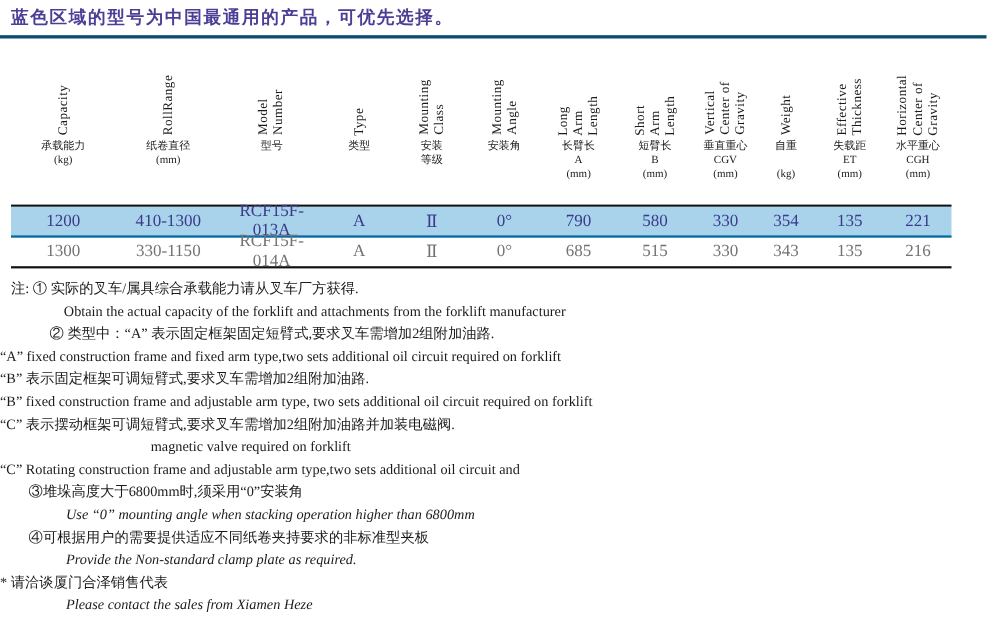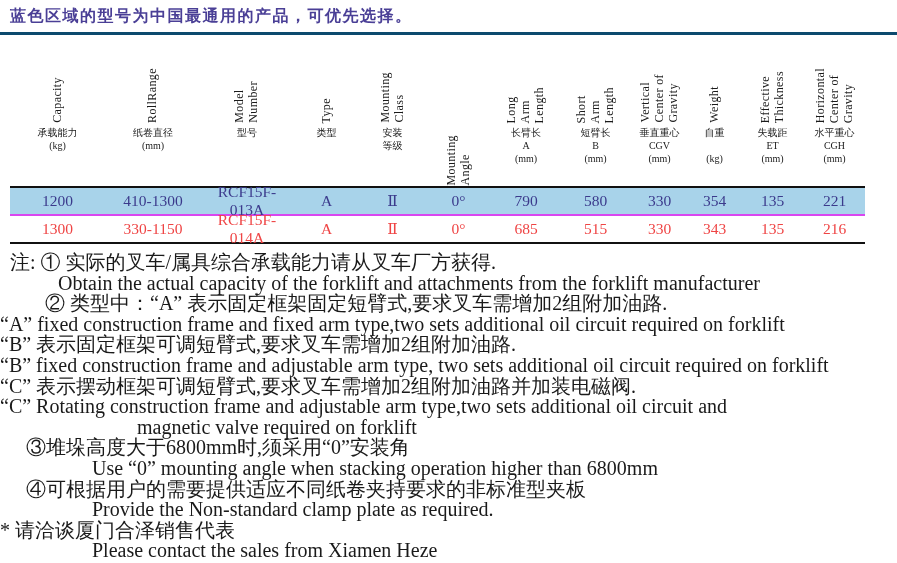--- a/index.html
+++ b/index.html
@@ -34,47 +34,47 @@
     white-space:pre;line-height:1.15;text-align:left;
   }
   .vzh{
     height:60px;margin-top:3px;
     font-size:10px;line-height:1.3;text-align:center;white-space:pre-line;
   }
   .drow{display:flex;align-items:center;height:26px;}
   .drow.hl{
     background:var(--hl-bg,#a8d3ea);
     color:var(--hl-text,#3b3a8c);
-    border-bottom:2px solid #d946ef;
-  }
-  .drow.plain{border-bottom:2.5px solid #111;color:#ef4444;}
+    border-bottom:2px solid #0369a1;
+  }
+  .drow.plain{border-bottom:2.5px solid #111;color:#737373;}
   .dcell{text-align:center;font-size:15.5px;}
   
   .hcell:nth-child(1),.dcell:nth-child(1){width:95px;}
   .hcell:nth-child(2),.dcell:nth-child(2){width:96px;}
   .hcell:nth-child(3),.dcell:nth-child(3){width:92px;}
   .hcell:nth-child(4),.dcell:nth-child(4){width:67px;}
   .hcell:nth-child(5),.dcell:nth-child(5){width:65px;}
   .hcell:nth-child(6),.dcell:nth-child(6){width:67px;}
   .hcell:nth-child(7),.dcell:nth-child(7){width:68px;}
   .hcell:nth-child(8),.dcell:nth-child(8){width:71px;}
   .hcell:nth-child(9),.dcell:nth-child(9){width:57px;}
   .hcell:nth-child(10),.dcell:nth-child(10){width:53px;}
   .hcell:nth-child(11),.dcell:nth-child(11){width:63px;}
   .hcell:nth-child(12),.dcell:nth-child(12){width:61px;}
   
-  .notes{margin-top:8px;font-size:20px;}
+  .notes{margin-top:8px;font-size:13px;}
   .note{line-height:20.6px;white-space:nowrap;}
   .ind0{padding-left:10px;}
   .ind1{padding-left:58px;}
   .ind2{padding-left:45px;}
   .ind3{}
   .ind4{padding-left:137px;}
   .ind5{padding-left:26px;}
-  .ind6{padding-left:92px;}
+  .ind6{padding-left:60px;font-style:italic;}
   .ind7{}
 </style>
 </head>
 <body style="--title-color: #4a3f96; --hl-bg: #a8d3ea; --hl-text: #3b3a8c;">
 
 <div class="title-bar">
   <span class="title-text">蓝色区域的型号为中国最通用的产品，可优先选择。</span>
 </div>
 
 <div class="table-wrap">
@@ -112,20 +112,21 @@
 Class</span>
         </div>
         <div class="vzh">安装
 等级</div>
       </div>
       <div class="hcell">
         <div class="ven">
           <span>Mounting
 Angle</span>
         </div>
+        <div class="vzh">安装角</div>
       </div>
       <div class="hcell">
         <div class="ven">
           <span>Long
 Arm
 Length</span>
         </div>
         <div class="vzh">长臂长
 A
 (mm)</div>
@@ -211,21 +212,21 @@
 </div>
 
 <div class="notes" id="notes">
     <div class="note ind0">注: ① 实际的叉车/属具综合承载能力请从叉车厂方获得.</div>
     <div class="note ind1">Obtain the actual capacity of the forklift and attachments from the forklift manufacturer</div>
     <div class="note ind2">② 类型中：“A” 表示固定框架固定短臂式,要求叉车需增加2组附加油路.</div>
     <div class="note ind3">“A” fixed construction frame and fixed arm type,two sets additional oil circuit required on forklift</div>
     <div class="note ind3">“B” 表示固定框架可调短臂式,要求叉车需增加2组附加油路.</div>
     <div class="note ind3">“B”  fixed construction frame and adjustable arm type, two sets additional oil circuit required on forklift</div>
     <div class="note ind3">“C” 表示摆动框架可调短臂式,要求叉车需增加2组附加油路并加装电磁阀.</div>
+    <div class="note ind4">magnetic valve required on forklift</div>
     <div class="note ind3">“C” Rotating construction frame and adjustable arm type,two sets additional oil circuit and</div>
-    <div class="note ind4">magnetic valve required on forklift</div>
     <div class="note ind5">③堆垛高度大于6800mm时,须采用“0”安装角</div>
     <div class="note ind6">Use “0” mounting angle when stacking operation higher than 6800mm</div>
     <div class="note ind5">④可根据用户的需要提供适应不同纸卷夹持要求的非标准型夹板</div>
     <div class="note ind6">Provide the Non-standard clamp plate as required.</div>
     <div class="note ind7">* 请洽谈厦门合泽销售代表</div>
     <div class="note ind6">Please contact the sales from Xiamen Heze</div>
   </div>
 
 </body></html>

